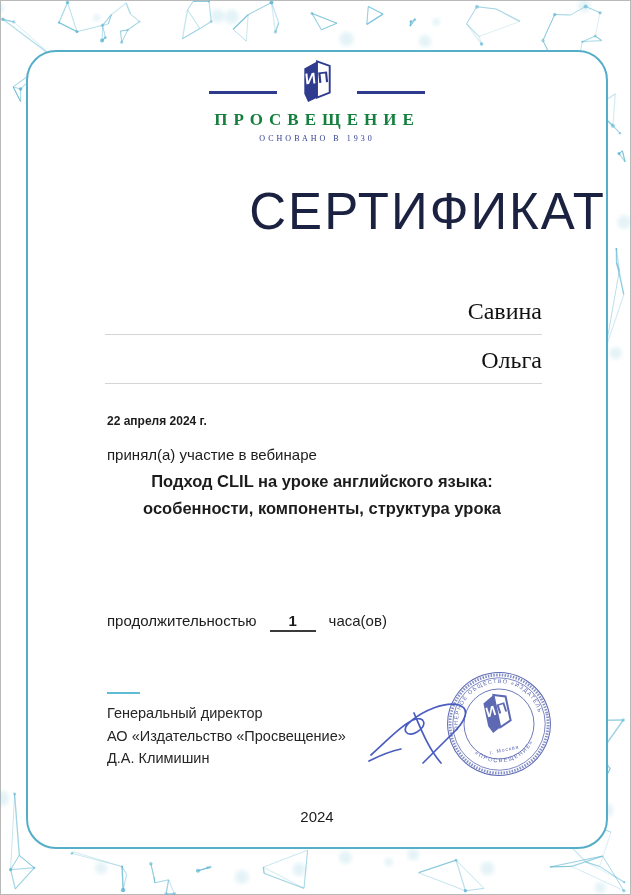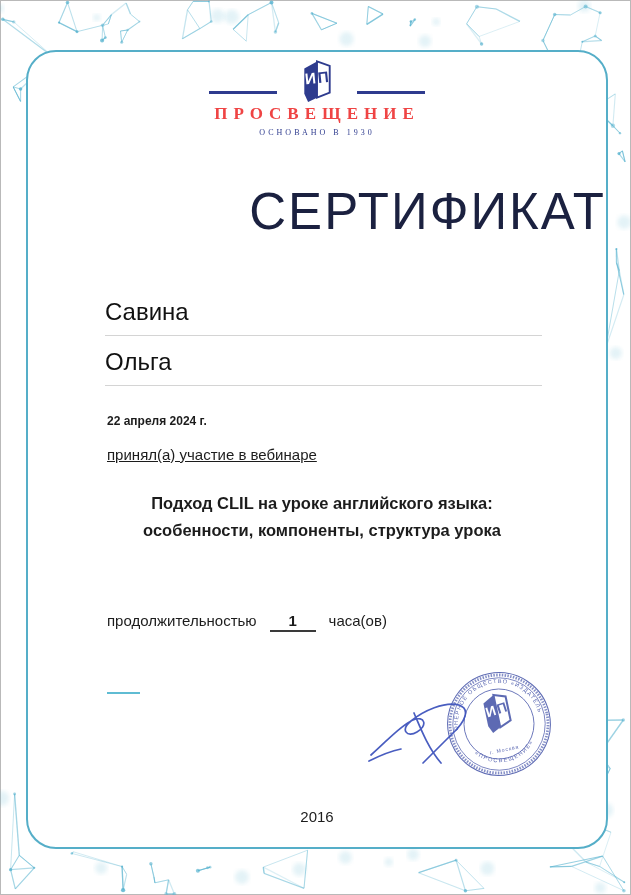--- a/index.html
+++ b/index.html
@@ -11,35 +11,35 @@
   #plexus{position:absolute;left:0;top:0;z-index:0;}
   .frame{
     position:absolute;left:26px;top:50px;width:582px;height:799px;
     box-sizing:border-box;border:2px solid #55aec8;border-radius:30px;
     background:#fff;z-index:1;
   }
   
   .brand{position:absolute;top:8px;left:0;width:100%;text-align:center;}
   .brand-row{display:flex;align-items:flex-end;justify-content:center;gap:20px;height:44px;}
   .brand-rule{width:68px;height:3px;background:#2e3b8e;margin-bottom:10px;}
-  .brand-name{font-family:"Liberation Serif",serif;font-weight:bold;
-    font-size:17px;letter-spacing:6px;color:#ef4444;}
+  .brand-name{margin-top:6px;font-family:"Liberation Serif",serif;font-weight:bold;
+    font-size:17px;letter-spacing:6px;color:#15803d;}
   .brand-founded{margin-top:4px;font-family:"Liberation Serif",serif;font-weight:normal;
     font-size:8px;letter-spacing:3px;color:#2e3b8e;}
   
   .cert-title{position:absolute;top:130px;left:0;width:100%;text-align:right;
     font-size:51px;font-weight:normal;letter-spacing:2px;color:#1b2140;}
   
-  .names{position:absolute;top:246px;left:77px;width:437px;text-align:left;}
+  .names{position:absolute;top:246px;left:77px;width:437px;text-align:right;font-family:Liberation Serif, serif;}
   .name-line{font-size:24px;color:#111;padding-bottom:9px;}
   .name-rule{height:1px;background:#d4d4d4;margin-bottom:12px;}
   
   .details{position:absolute;left:79px;top:362px;width:442px;}
   .date-line{font-size:12px;font-weight:bold;margin-bottom:18px;}
-  .participation{font-size:15px;margin-bottom:27px;text-decoration:underline;}
+  .participation{font-size:15px;margin-bottom:5px;}
   .webinar{font-size:16.5px;font-weight:bold;line-height:27px;max-width:430px;text-align:center;}
   .duration{position:absolute;left:79px;top:560px;font-size:15px;}
   .duration-value{display:inline-block;width:46px;text-align:center;font-weight:bold;
     border-bottom:2px solid #3a3a3a;margin:0 13px;padding-bottom:1px;}
   
   .sig-divider{position:absolute;left:79px;top:640px;width:33px;height:2px;background:#5fbcd3;}
   .signatory{position:absolute;left:79px;top:650px;font-size:14.5px;line-height:22.5px;color:#262626;}
   .stamp{position:absolute;left:415px;top:616px;width:112px;height:112px;}
   .signature{position:absolute;left:339px;top:643px;width:124px;height:84px;}
   .year{position:absolute;left:0;top:756px;width:100%;text-align:center;font-size:15px;color:#1c1c1c;}
@@ -405,20 +405,25 @@
       <div class="date-line">22 апреля 2024 г.</div>
       <div class="participation">принял(а) участие в вебинаре</div>
       <div class="webinar">Подход CLIL на уроке английского языка: особенности, компоненты, структура урока</div>
     </div>
 
     <div class="duration">
       <span>продолжительностью</span><span class="duration-value">1</span><span>часа(ов)</span>
     </div>
 
     <div class="sig-divider"></div>
+    <div class="signatory">
+      <div>Генеральный директор</div>
+      <div>АО «Издательство «Просвещение»</div>
+      <div>Д.А. Климишин</div>
+    </div>
 
     <svg class="stamp" viewBox="0 0 120 120">
       <g stroke="#3a4aa3" fill="none" opacity="0.82" transform="rotate(-12 60 60)">
         <circle cx="60" cy="60" r="55" stroke-width="1.1"></circle>
         <circle cx="60" cy="60" r="52.5" stroke-width="3" stroke-dasharray="1.6 1.4" opacity="0.75"></circle>
         <circle cx="60" cy="60" r="49.5" stroke-width="0.8"></circle>
         <circle cx="60" cy="60" r="37.5" stroke-width="0.9"></circle>
         <path id="arcTop" d="M16,60 A44,44 0 1 1 104,60" stroke="none"></path>
         <path id="arcBot" d="M19,60 A41,41 0 0 0 101,60" stroke="none"></path>
         <text font-family="Liberation Sans, sans-serif" font-size="6" letter-spacing="1.2" fill="#3a4aa3" stroke="none">
@@ -438,15 +443,15 @@
     </svg>
 
     <svg class="signature" viewBox="0 0 124 84">
       <g fill="none" stroke="#4055bd" stroke-width="1.7" stroke-linecap="round" opacity="0.95">
         <path d="M4,60 C20,46 34,30 46,25 C58,20 61,31 50,37 C40,43 33,35 44,26 C56,16 78,6 92,10 C104,14 98,27 85,39 C73,51 63,61 56,68"></path>
         <path d="M47,18 C53,32 61,53 74,68"></path>
         <path d="M2,66 C14,60 24,56 34,54"></path>
       </g>
     </svg>
 
-    <div class="year">2016</div>
+    <div class="year">2024</div>
   </div>
 </div>
 
 </body></html>

